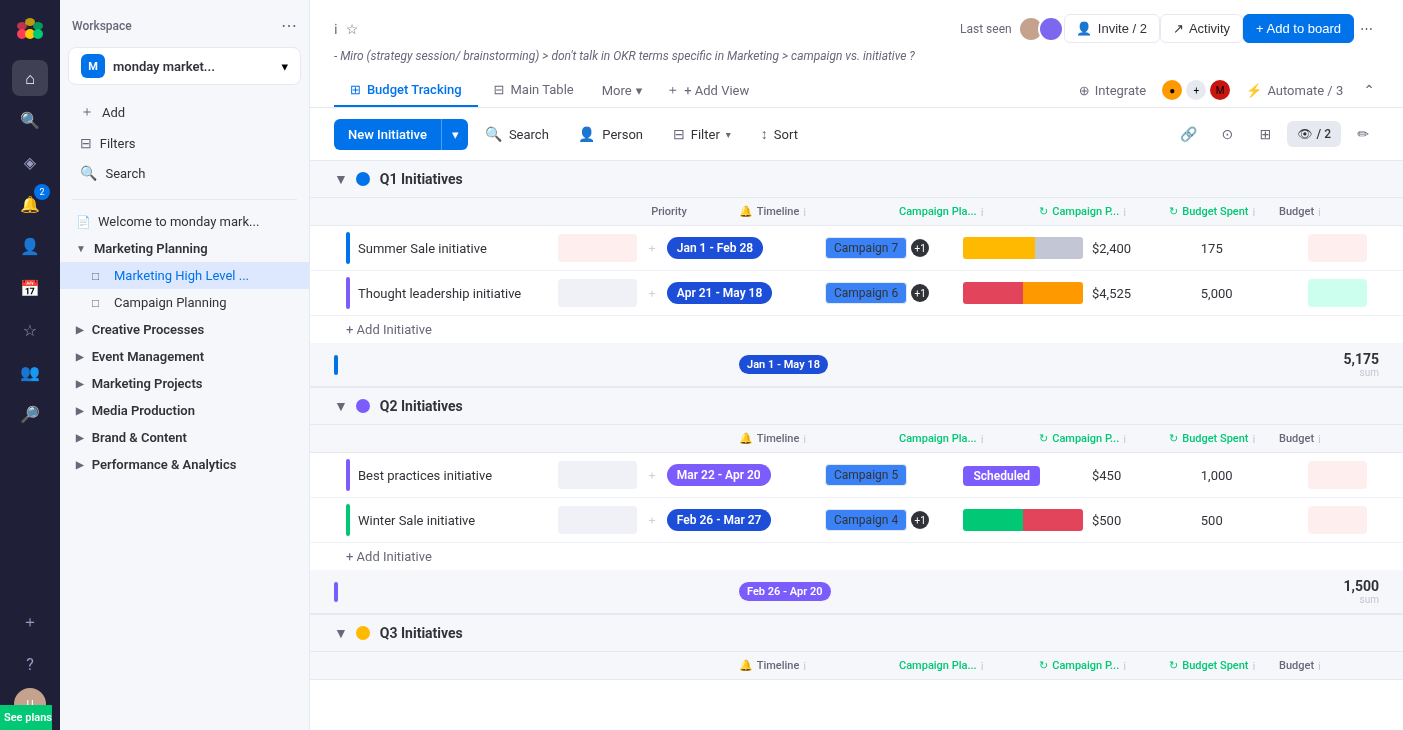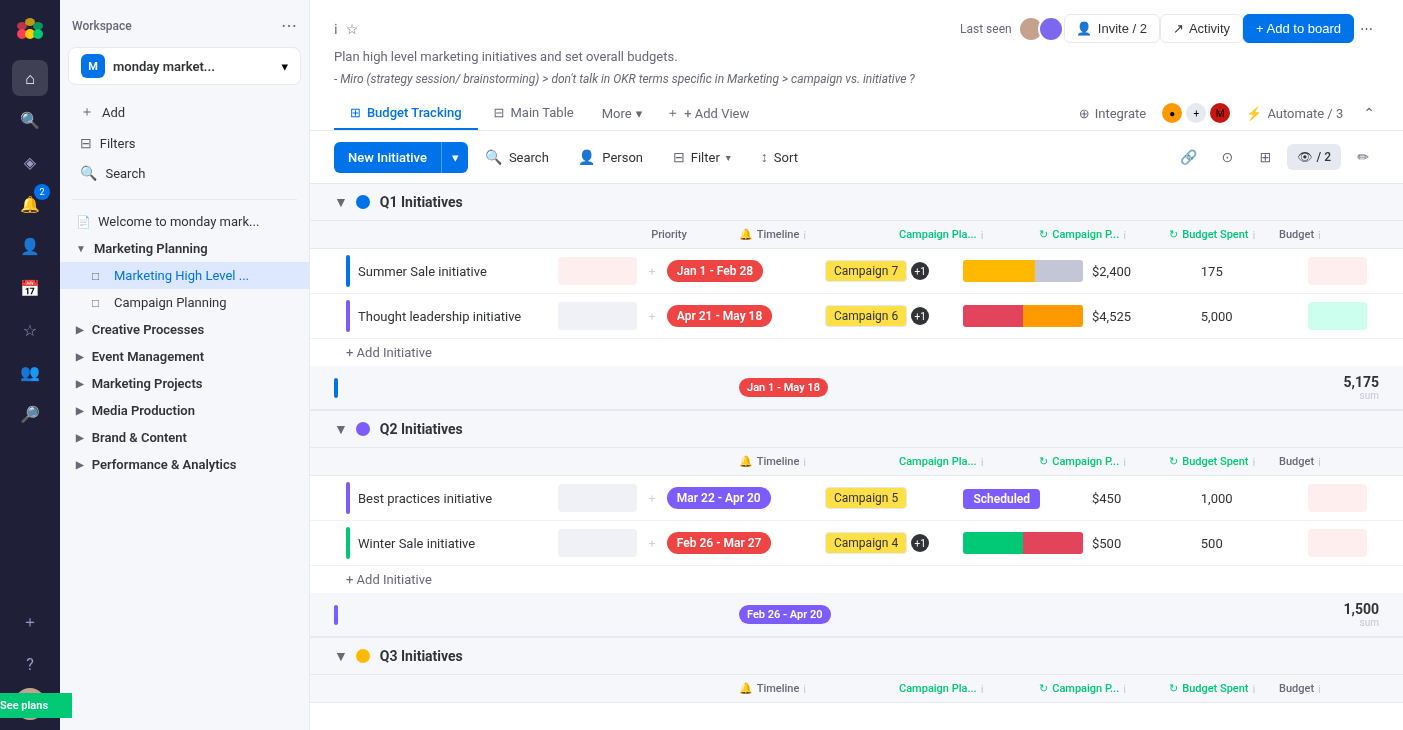--- a/index.html
+++ b/index.html
@@ -106,24 +106,24 @@
     .row-name { flex: 1; font-size: 13px; color: #323338; min-width: 200px; display: flex; align-items: center; gap: 6px; }
     .row-name .add-btn { color: #c3c6d4; cursor: pointer; font-size: 14px; opacity: 0; }
     .row-priority { width: 80px; display: flex; justify-content: center; }
     .row-timeline { width: 160px; }
     .row-campaign-plan { width: 140px; display: flex; align-items: center; gap: 4px; }
     .row-campaign-p { width: 130px; }
     .row-budget-spent { width: 110px; font-size: 13px; color: #323338; }
     .row-budget { width: 100px; font-size: 13px; color: #323338; }
 
     .timeline-pill { border-radius: 20px; padding: 4px 10px; font-size: 12px; font-weight: 600; color: #fff; text-align: center; white-space: nowrap; display: inline-block; }
-    .timeline-blue { background: #ef4444; }
+    .timeline-blue { background: #1d4ed8; }
     .timeline-purple { background: #7c5cfc; }
 
-    .campaign-badge { background: #fde047; border: 1px solid #e6e9f0; border-radius: 4px; padding: 3px 8px; font-size: 12px; color: #323338; white-space: nowrap; }
+    .campaign-badge { background: #3b82f6; border: 1px solid #e6e9f0; border-radius: 4px; padding: 3px 8px; font-size: 12px; color: #323338; white-space: nowrap; }
     .plus-badge { background: #323338; color: #fff; border-radius: 50%; width: 18px; height: 18px; font-size: 10px; display: flex; align-items: center; justify-content: center; }
 
     .color-bar-row { display: flex; height: 22px; border-radius: 3px; overflow: hidden; }
     .color-seg { height: 100%; }
 
     .status-pill { border-radius: 4px; padding: 3px 10px; font-size: 12px; font-weight: 600; color: #fff; text-align: center; white-space: nowrap; }
     .status-scheduled { background: #7c5cfc; }
 
     .add-initiative-row { display: flex; align-items: center; padding: 6px 24px 6px 36px; cursor: pointer; min-width: 900px; }
     .add-initiative-row span { font-size: 13px; color: #676879; }
@@ -132,21 +132,21 @@
     .sum-spacer { flex: 1; min-width: 200px; }
     .sum-priority { width: 80px; }
     .sum-timeline { width: 160px; }
     .sum-campaign-plan { width: 140px; }
     .sum-campaign-p { width: 130px; }
     .sum-budget-spent { width: 110px; }
     .sum-budget { width: 100px; }
     .sum-value { font-size: 14px; font-weight: 700; color: #323338; text-align: right; }
     .sum-label { font-size: 10px; color: #c3c6d4; text-align: right; }
 
-    .see-plans-bar { position: fixed; bottom: 12px; left: 0; width: 72px; background: #00c875; color: #fff; text-align: left; font-size: 11px; font-weight: 600; padding: 6px 0; cursor: pointer; }
+    .see-plans-bar { position: fixed; bottom: 0; left: 0; width: 52px; background: #00c875; color: #fff; text-align: right; font-size: 11px; font-weight: 600; padding: 6px 0; cursor: pointer; }
 
     
     ::-webkit-scrollbar { width: 6px; height: 6px; }
     ::-webkit-scrollbar-track { background: #f1f1f1; }
     ::-webkit-scrollbar-thumb { background: #c3c6d4; border-radius: 3px; }
   </style>
 </head>
 <body>
 
 <div class="icon-bar">
@@ -273,21 +273,20 @@
         <button class="header-btn">
           <span>↗</span>
           <span>Activity</span>
         </button>
         <button class="header-btn primary">
           <span>+ Add to board</span>
         </button>
         <span class="header-btn" style="border:none;padding:4px 6px;">⋯</span>
       </div>
     </div>
-    <p class="page-subtitle">Plan high level marketing initiatives and set overall budgets.</p>
     <p class="page-note">- Miro (strategy session/ brainstorming) &gt; don't talk in OKR terms specific in Marketing &gt; campaign vs. initiative ?</p>
 
     <div class="tabs">
       <div class="tab active">
         <span class="tab-icon">⊞</span>
         <span>Budget Tracking</span>
       </div>
       <div class="tab">
         <span class="tab-icon">⊟</span>
         <span>Main Table</span>

